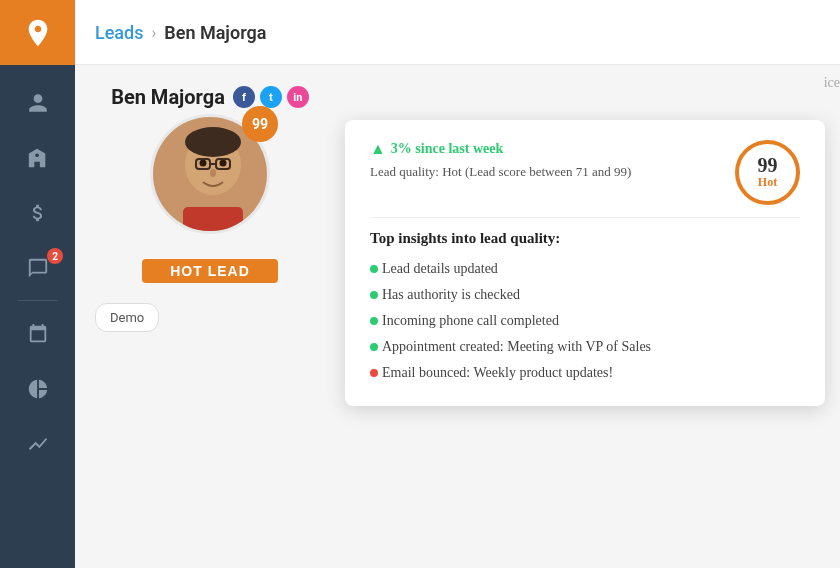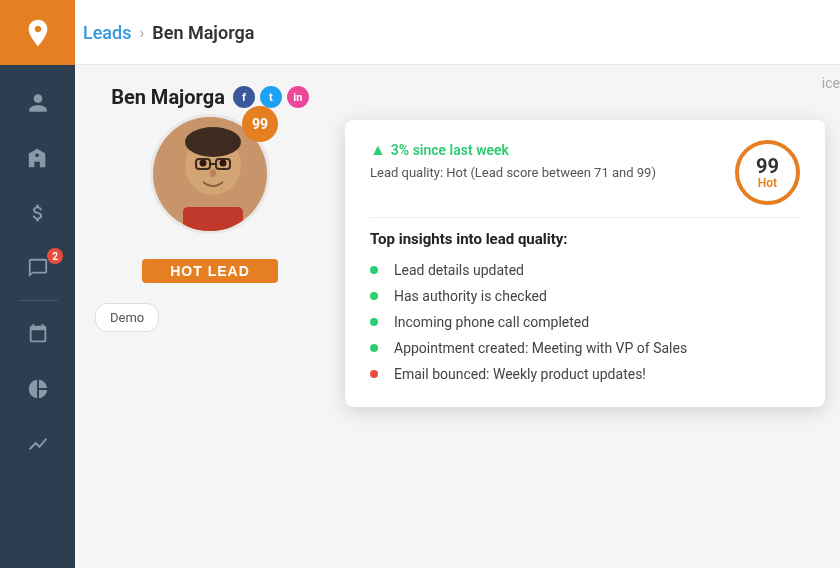--- a/index.html
+++ b/index.html
@@ -63,21 +63,21 @@
       flex: 1;
       display: flex;
       flex-direction: column;
       background: #f5f5f5;
       overflow: hidden;
     }
 
     
     .header {
       background: white;
-      padding: 0 8px;
+      padding: 0 20px;
       height: 65px;
       display: flex;
       align-items: center;
       border-bottom: 1px solid #e8e8e8;
       flex-shrink: 0;
     }
     .breadcrumb {
       display: flex;
       align-items: center;
       gap: 8px;
@@ -209,20 +209,21 @@
       font-size: 12px;
       color: #888;
       margin-top: 5px;
     }
 
     
     .right-panel {
       flex: 1;
       padding: 15px 1px 15px 5px;
       position: relative;
+      font-family: Liberation Serif, serif;
     }
 
     
     .insight-card {
       background: white;
       border-radius: 8px;
       box-shadow: 0 4px 20px rgba(0,0,0,0.15);
       padding: 20px 25px 25px;
       position: absolute;
       top: 55px;
@@ -290,21 +291,21 @@
 
     .insight-list {
       list-style: none;
       display: flex;
       flex-direction: column;
       gap: 10px;
     }
     .insight-item {
       display: flex;
       align-items: flex-start;
-      gap: 16px;
+      gap: 4px;
       font-size: 14px;
       color: #444;
     }
     .insight-dot {
       width: 8px;
       height: 8px;
       border-radius: 50%;
       margin-top: 4px;
       flex-shrink: 0;
     }

